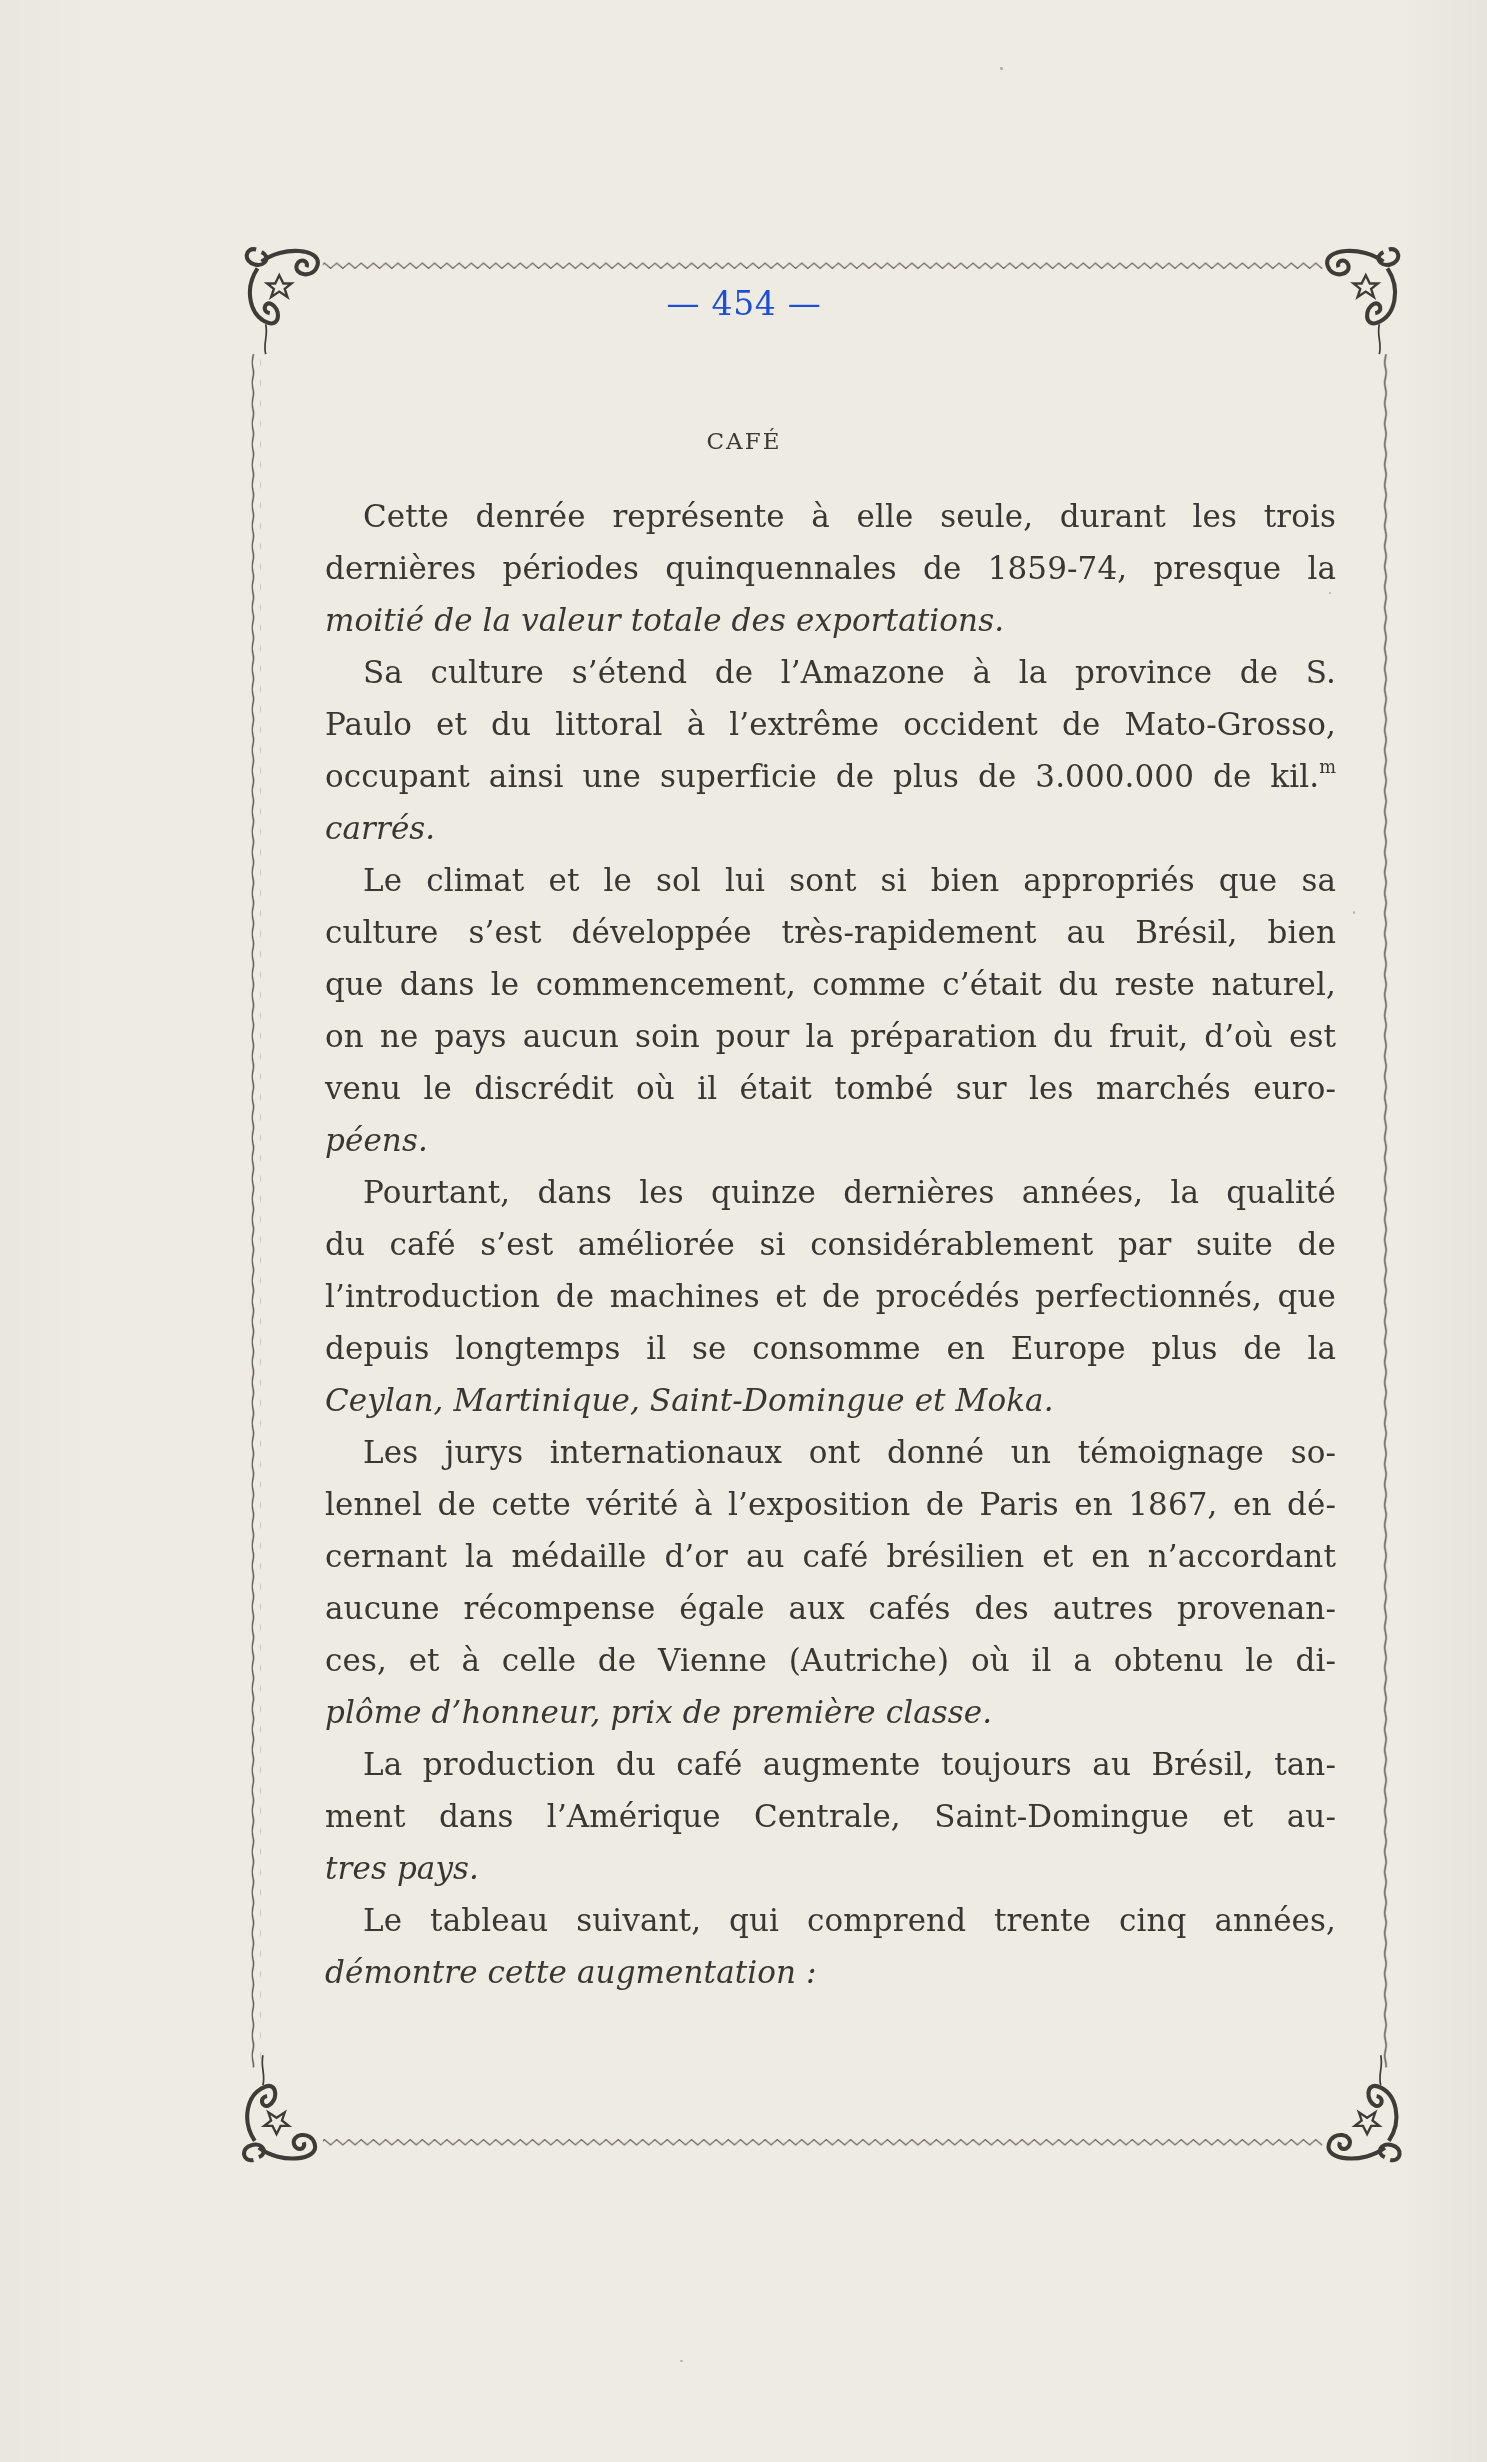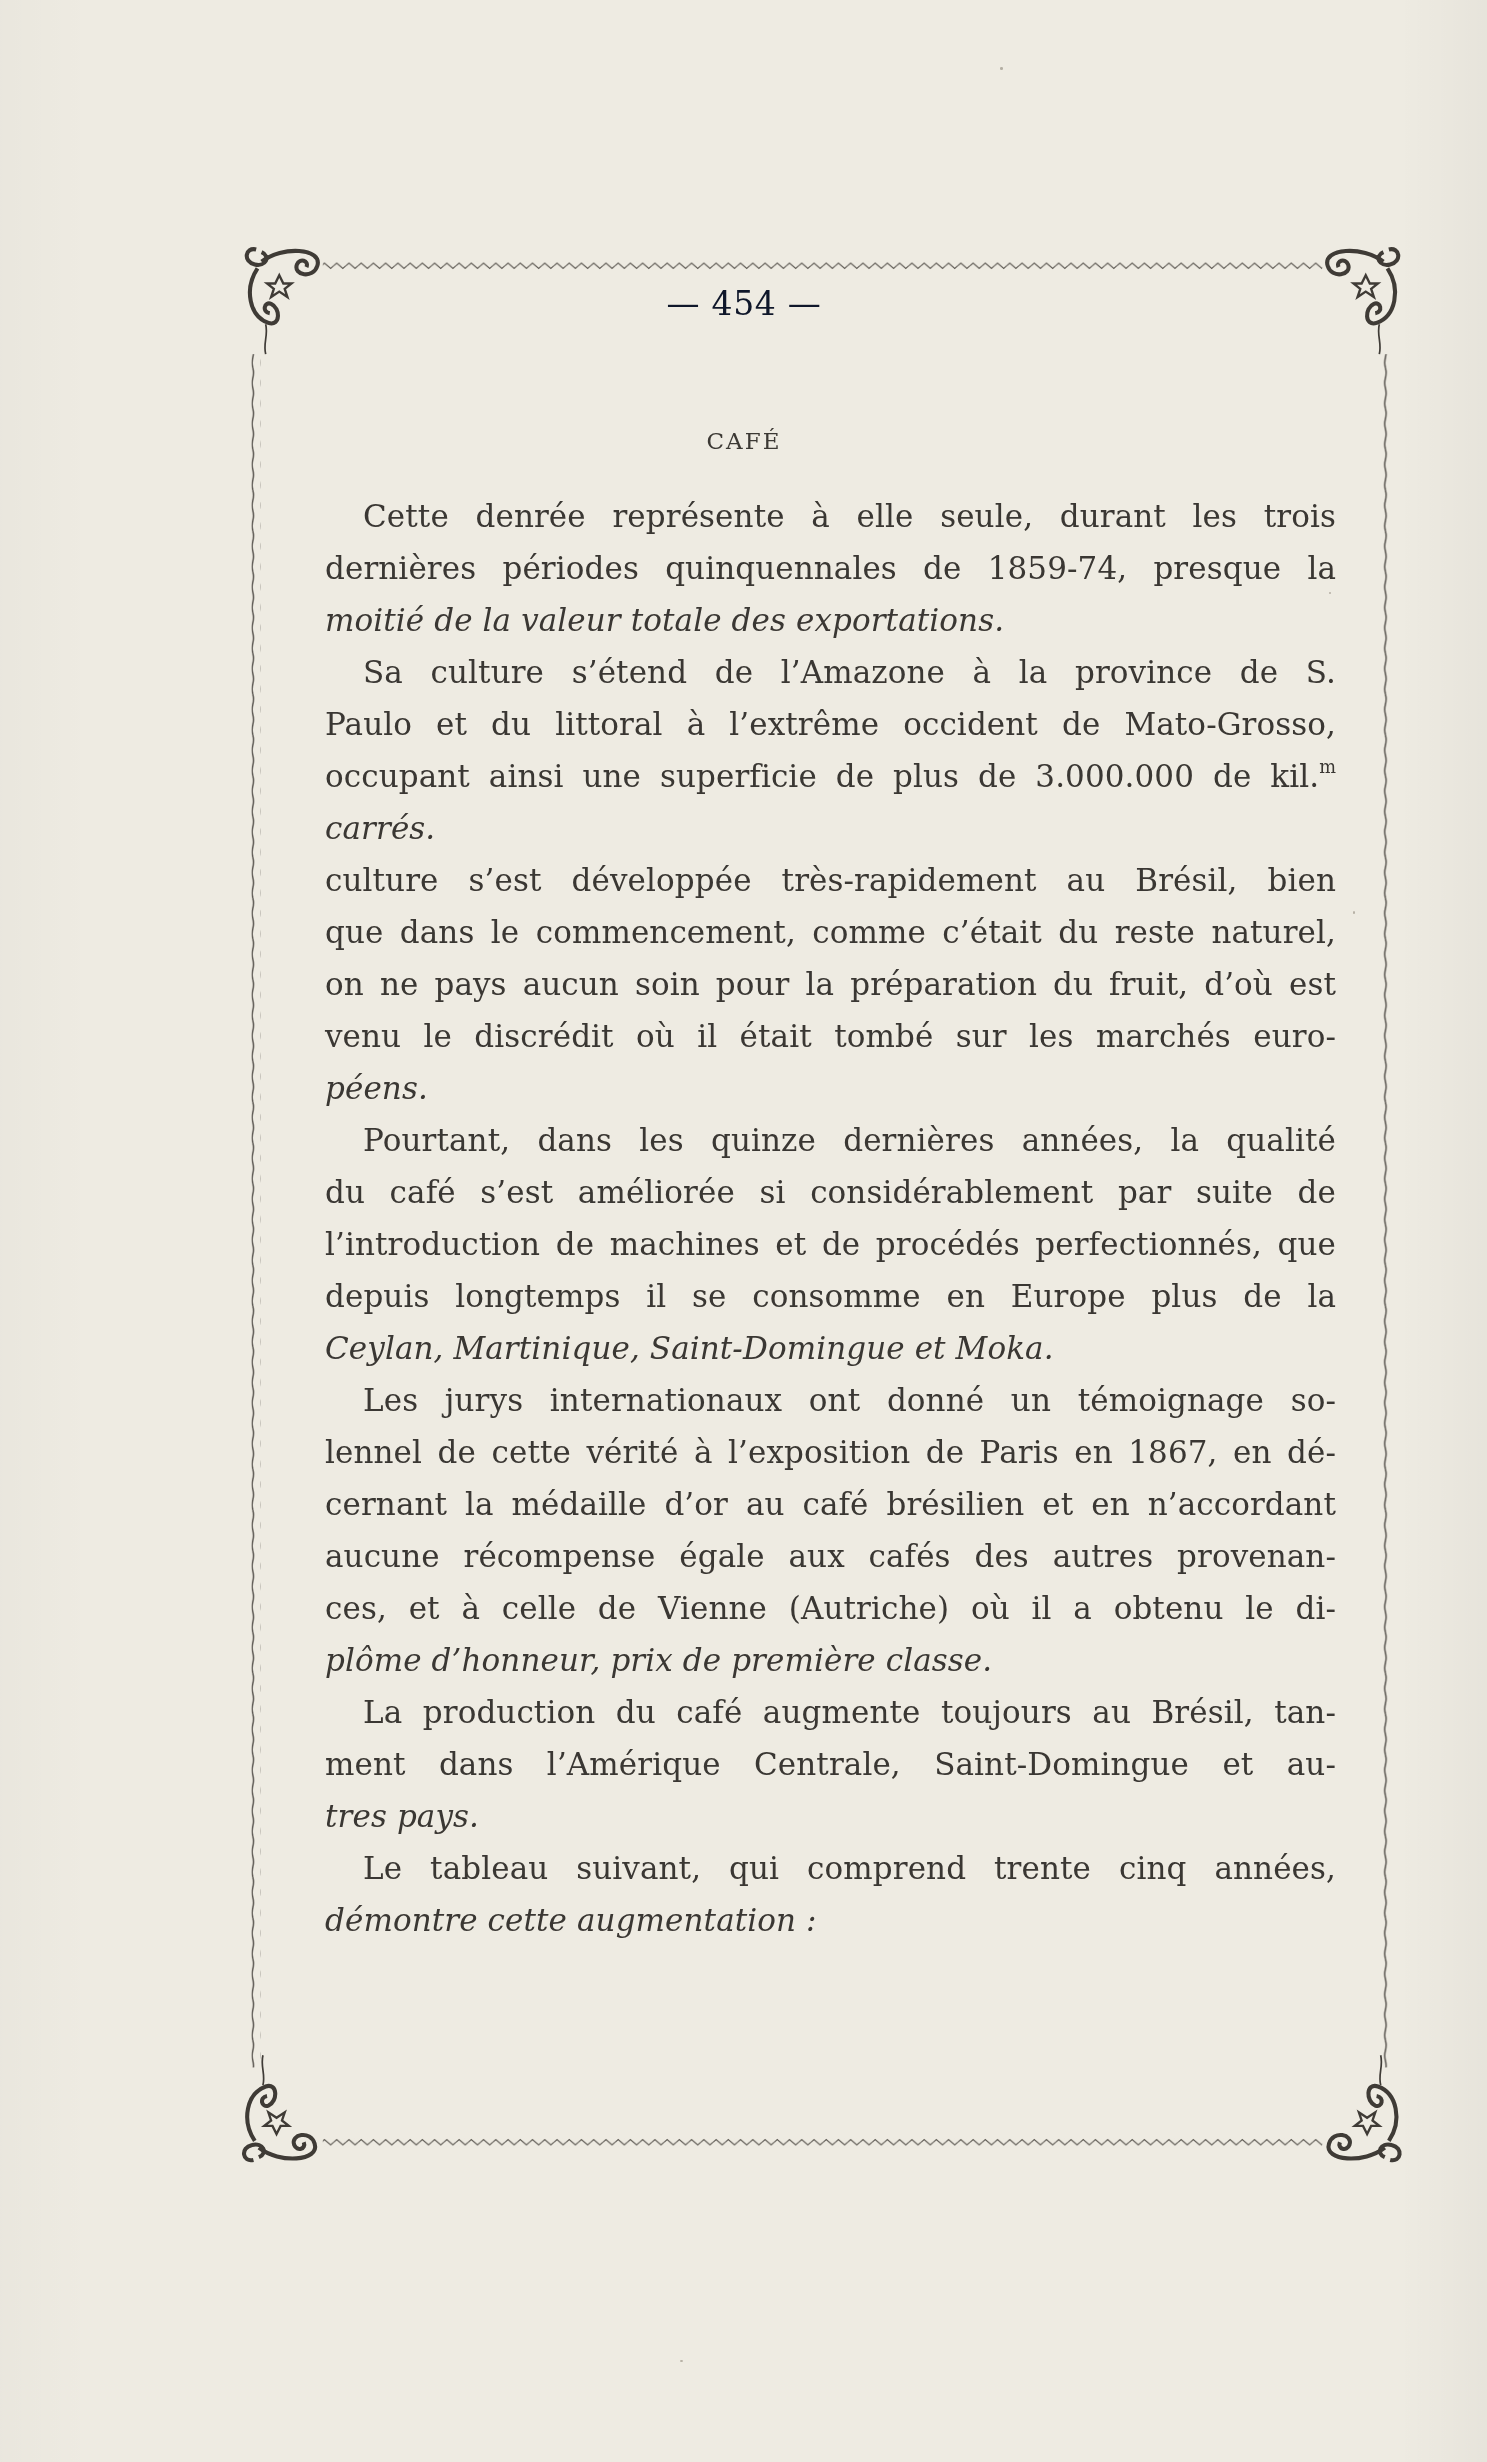--- a/index.html
+++ b/index.html
@@ -27,21 +27,21 @@
     width: 1149px; height: 1918px;
     overflow: visible;
   }
   .page-number {
     position: absolute;
     left: 0; width: 1488px;
     top: 284px;
     text-align: center;
     font-size: 33px;
     letter-spacing: 0.7px;
-    color: #0f172a;
+    color: #1d4ed8;
   }
   .section-title {
     position: absolute;
     left: 0; width: 1488px;
     top: 400px;
     text-align: center;
     font-size: 23px;
     letter-spacing: 2px;
     color: #3c3934;
     margin-top: 28px;
@@ -134,20 +134,21 @@
   </div>
 
   <div>
     <div class="line indent">Sa culture s’étend de l’Amazone à la province de S.</div>
     <div class="line">Paulo et du littoral à l’extrême occident de Mato-Grosso,</div>
     <div class="line"><span>occupant ainsi une superficie de plus de 3.000.000 de kil.</span><sup class="m">m</sup></div>
     <div class="line last">carrés.</div>
   </div>
 
   <div>
+    <div class="line indent">Le climat et le sol lui sont si bien appropriés que sa</div>
     <div class="line">culture s’est développée très-rapidement au Brésil, bien</div>
     <div class="line">que dans le commencement, comme c’était du reste naturel,</div>
     <div class="line">on ne pays aucun soin pour la préparation du fruit, d’où est</div>
     <div class="line">venu le discrédit où il était tombé sur les marchés euro-</div>
     <div class="line last">péens.</div>
   </div>
 
   <div>
     <div class="line indent">Pourtant, dans les quinze dernières années, la qualité</div>
     <div class="line">du café s’est améliorée si considérablement par suite de</div>

